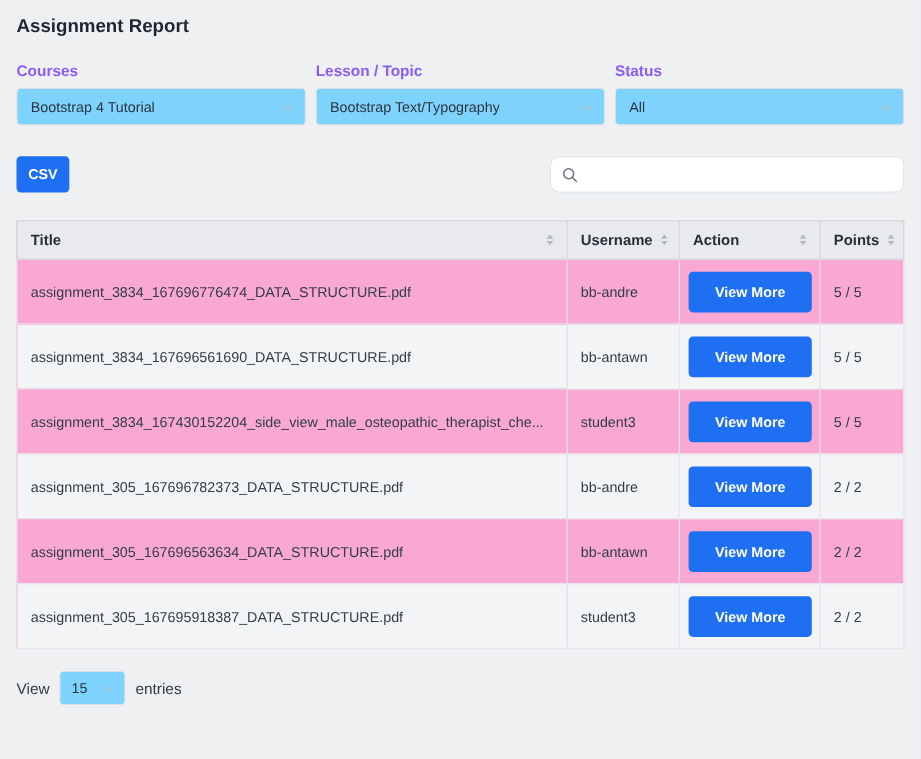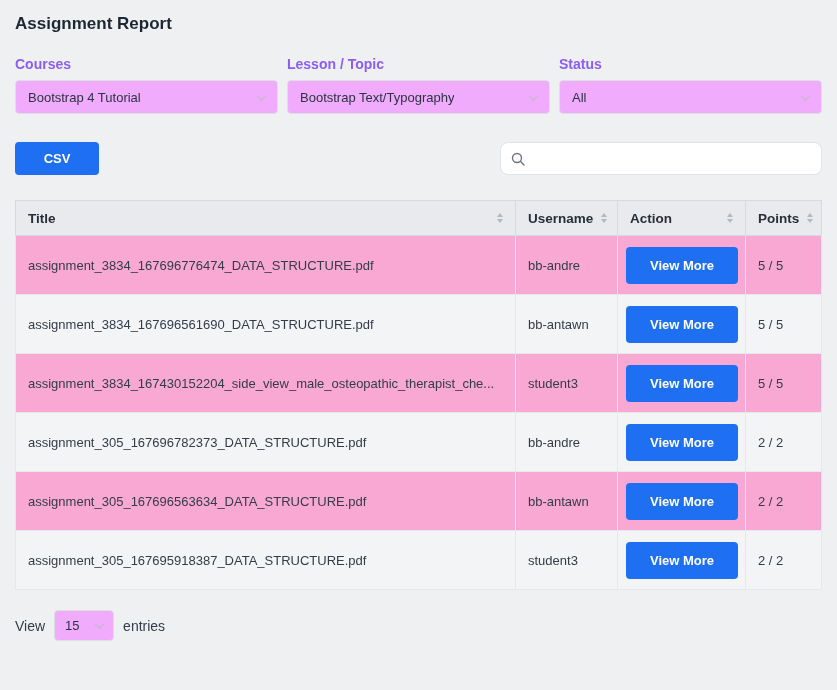--- a/index.html
+++ b/index.html
@@ -19,21 +19,21 @@
     color: #1d2733;
     margin-top: 2px;
   }
 
   
   .filters { display: flex; gap: 9px; margin-top: 22px; }
   .filter { flex: 1; min-width: 0; }
   .filter-label { display: block; font-size: 14px; color: #8b5cf6; margin-bottom: 8px; font-weight: bold; }
   .select {
     height: 34px;
-    background: #f0abfc;
+    background: #7dd3fc;
     border: 1px solid #dcdfe4;
     border-radius: 4px;
     display: flex;
     align-items: center;
     justify-content: space-between;
     padding: 0 12px;
     font-size: 13px;
     color: #2b3440;
     cursor: pointer;
   }
@@ -41,21 +41,21 @@
   .chevron {
     width: 7px; height: 7px; flex: none;
     border-right: 1.6px solid #b6bcc4;
     border-bottom: 1.6px solid #b6bcc4;
     transform: rotate(45deg) translate(-1px,-1px);
   }
 
   
   .toolbar { display: flex; justify-content: space-between; align-items: center; margin-top: 28px; }
   .csv-btn {
-    width: 84px; height: 33px;
+    width: 48px; height: 33px;
     background: #1e6ff2; color: #fff;
     border: none; border-radius: 4px;
     font-family: "Liberation Sans", sans-serif;
     font-size: 13px; font-weight: bold;
     cursor: pointer;
   }
   .search-wrap { position: relative; width: 322px; }
   .search-icon { position: absolute; left: 10px; top: 9px; pointer-events: none; }
   .search-input {
     width: 100%; height: 33px;

